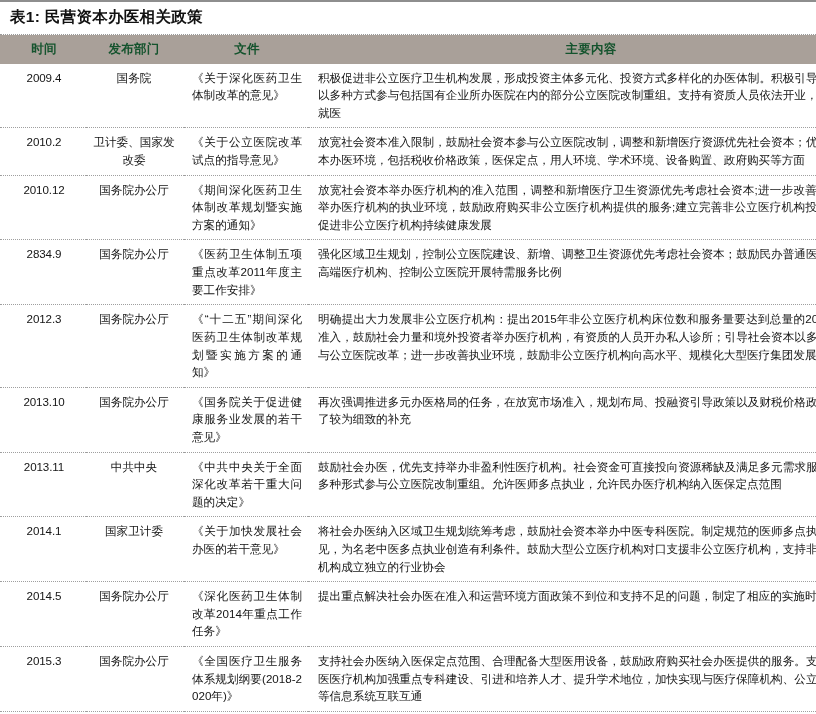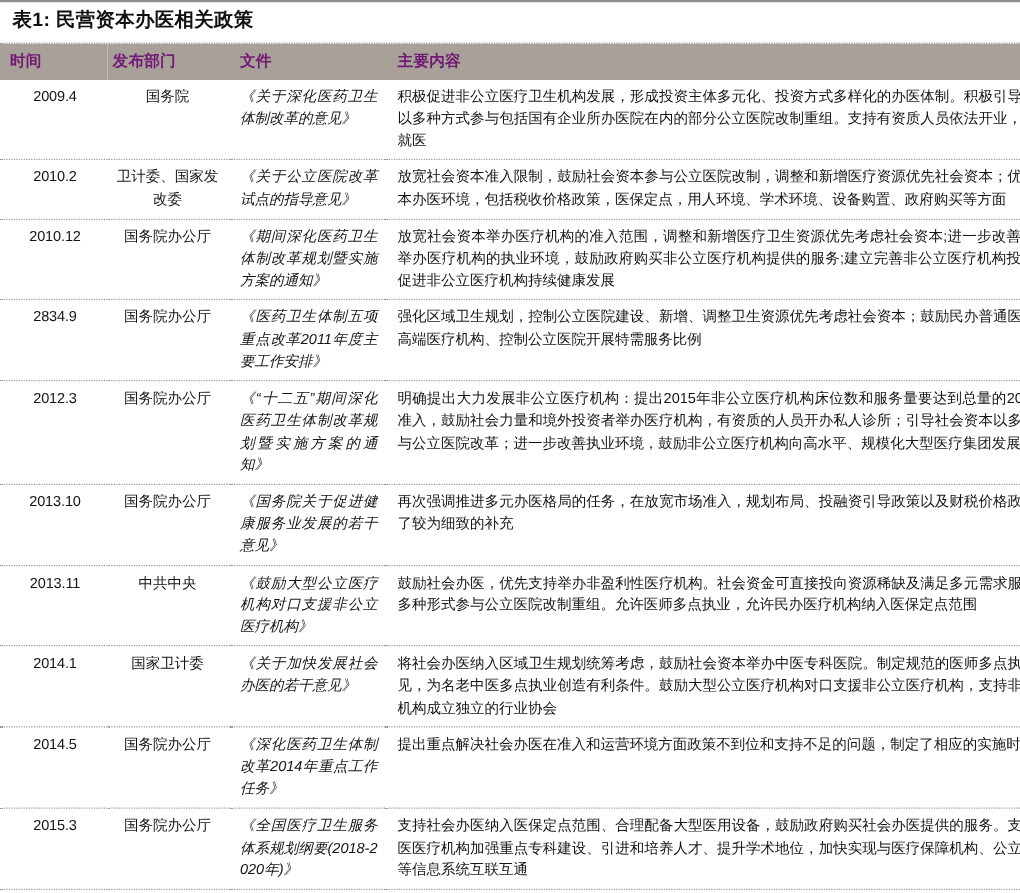--- a/index.html
+++ b/index.html
@@ -46,24 +46,24 @@
   }
 
   
   table.policy-table {
     width: 816px;
     border-collapse: collapse;
     table-layout: fixed;
   }
   thead th {
     background: #a9a099;
-    color: #701a75;
+    color: #14532d;
     font-size: 12.5px;
     font-weight: bold;
-    text-align: left;
+    text-align: center;
     padding: 6px 6px 6px 0;
     vertical-align: middle;
     letter-spacing: 0.2px;
   }
   thead th.c-time    { width: 72px;  padding-left: 8px; }
   thead th.c-dept    { width: 88px;  padding-left: 4px; }
   thead th.c-file    { width: 110px; padding-left: 8px; }
   thead th.c-content { width: 546px; padding-left: 10px; }
 
   tbody td {
@@ -87,21 +87,20 @@
   td.c-dept {
     width: 88px;
     padding-left: 4px;
   }
   td.c-file {
     width: 110px;
     padding-left: 8px;
     text-align: justify;
     text-justify: inter-ideograph;
     word-break: break-all;
-    font-style: italic;
   }
   td.c-content {
     width: 546px;
     padding-left: 10px;
     text-align: justify;
     text-justify: inter-ideograph;
     word-break: break-all;
   }
 </style>
 </head>
@@ -159,21 +158,21 @@
         </tr>
         <tr>
           <td class="c-time">2013.10</td>
           <td class="c-dept">国务院办公厅</td>
           <td class="c-file">《国务院关于促进健康服务业发展的若干意见》</td>
           <td class="c-content">再次强调推进多元办医格局的任务，在放宽市场准入，规划布局、投融资引导政策以及财税价格政策方面做了较为细致的补充</td>
         </tr>
         <tr>
           <td class="c-time">2013.11</td>
           <td class="c-dept">中共中央</td>
-          <td class="c-file">《鼓励大型公立医疗机构对口支援非公立医疗机构》</td>
+          <td class="c-file">《中共中央关于全面深化改革若干重大问题的决定》</td>
           <td class="c-content">鼓励社会办医，优先支持举办非盈利性医疗机构。社会资金可直接投向资源稀缺及满足多元需求服务领域，多种形式参与公立医院改制重组。允许医师多点执业，允许民办医疗机构纳入医保定点范围</td>
         </tr>
         <tr>
           <td class="c-time">2014.1</td>
           <td class="c-dept">国家卫计委</td>
           <td class="c-file">《关于加快发展社会办医的若干意见》</td>
           <td class="c-content">将社会办医纳入区域卫生规划统筹考虑，鼓励社会资本举办中医专科医院。制定规范的医师多点执业指导意见，为名老中医多点执业创造有利条件。鼓励大型公立医疗机构对口支援非公立医疗机构，支持非公立医疗机构成立独立的行业协会</td>
         </tr>
         <tr>
           <td class="c-time">2014.5</td>

